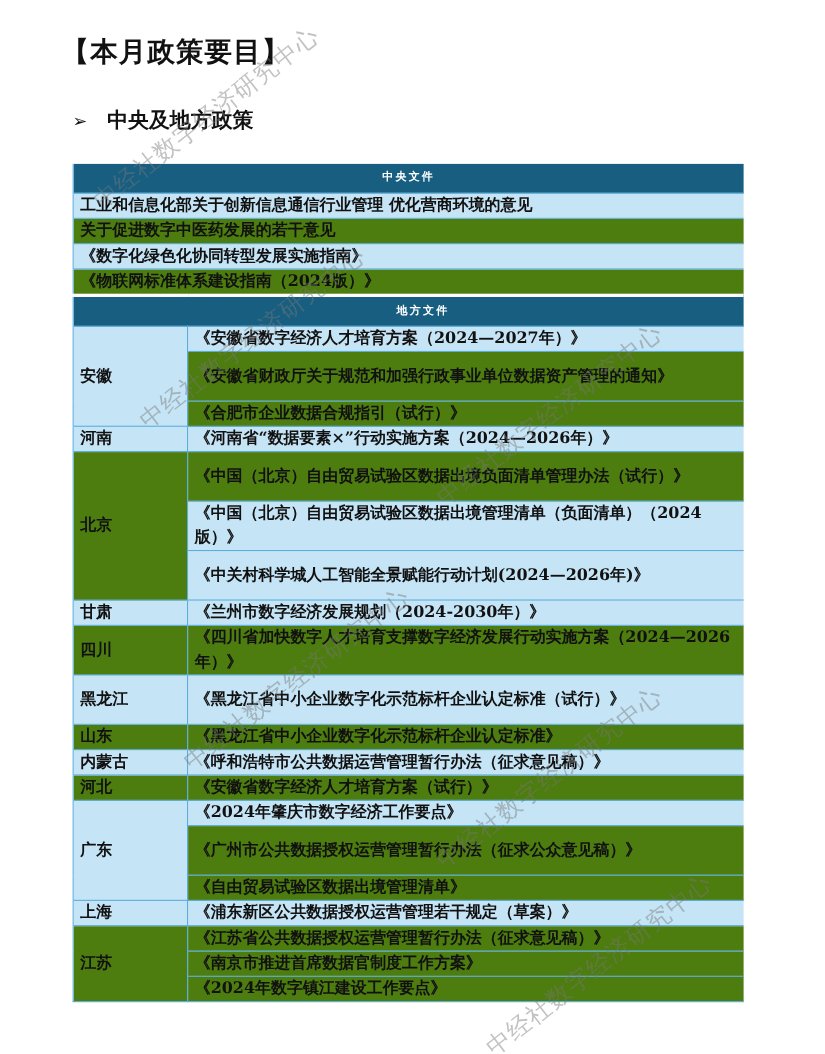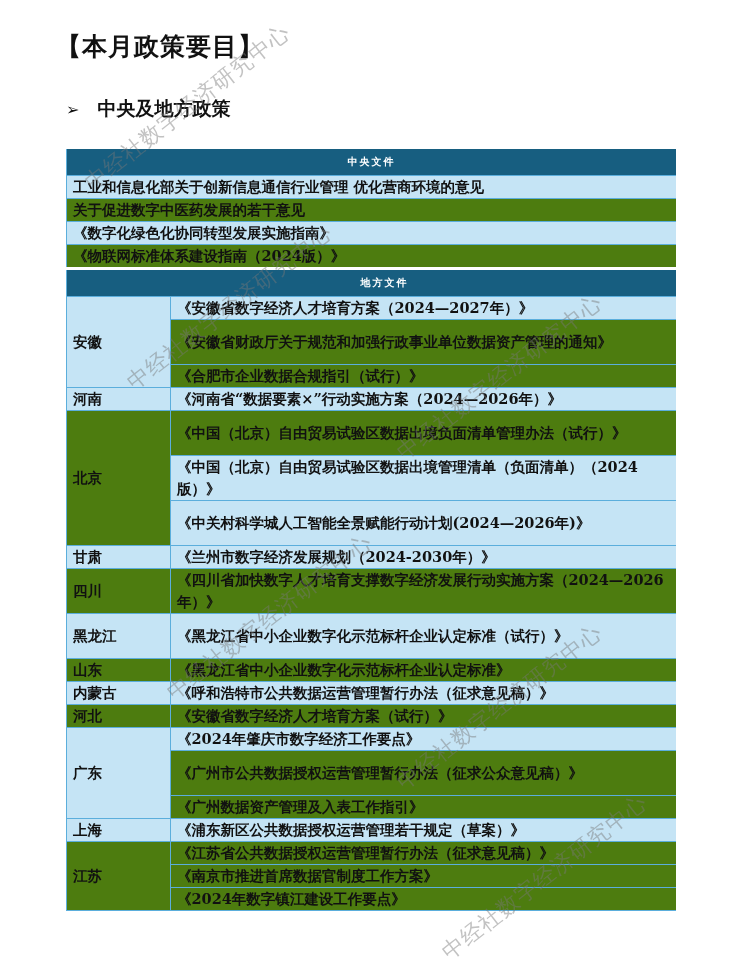--- a/index.html
+++ b/index.html
@@ -190,21 +190,21 @@
     </tr>
 
     <tr class="r1">
       <td rowspan="3" class="region blue">广东</td>
       <td class="doc blue">《2024年肇庆市数字经济工作要点》</td>
     </tr>
     <tr class="r2">
       <td class="doc white">《广州市公共数据授权运营管理暂行办法（征求公众意见稿）》</td>
     </tr>
     <tr class="r1">
-      <td class="doc white">《广州数据资产管理及入表工作指引》</td>
+      <td class="doc white">《自由贸易试验区数据出境管理清单》</td>
     </tr>
 
     <tr class="r1 blue">
       <td class="region">上海</td>
       <td class="doc">《浦东新区公共数据授权运营管理若干规定（草案）》</td>
     </tr>
 
     <tr class="r1">
       <td rowspan="3" class="region white" style="border-bottom:1.5px solid #5BAEDC;">江苏</td>
       <td class="doc white">《江苏省公共数据授权运营管理暂行办法（征求意见稿）》</td>

